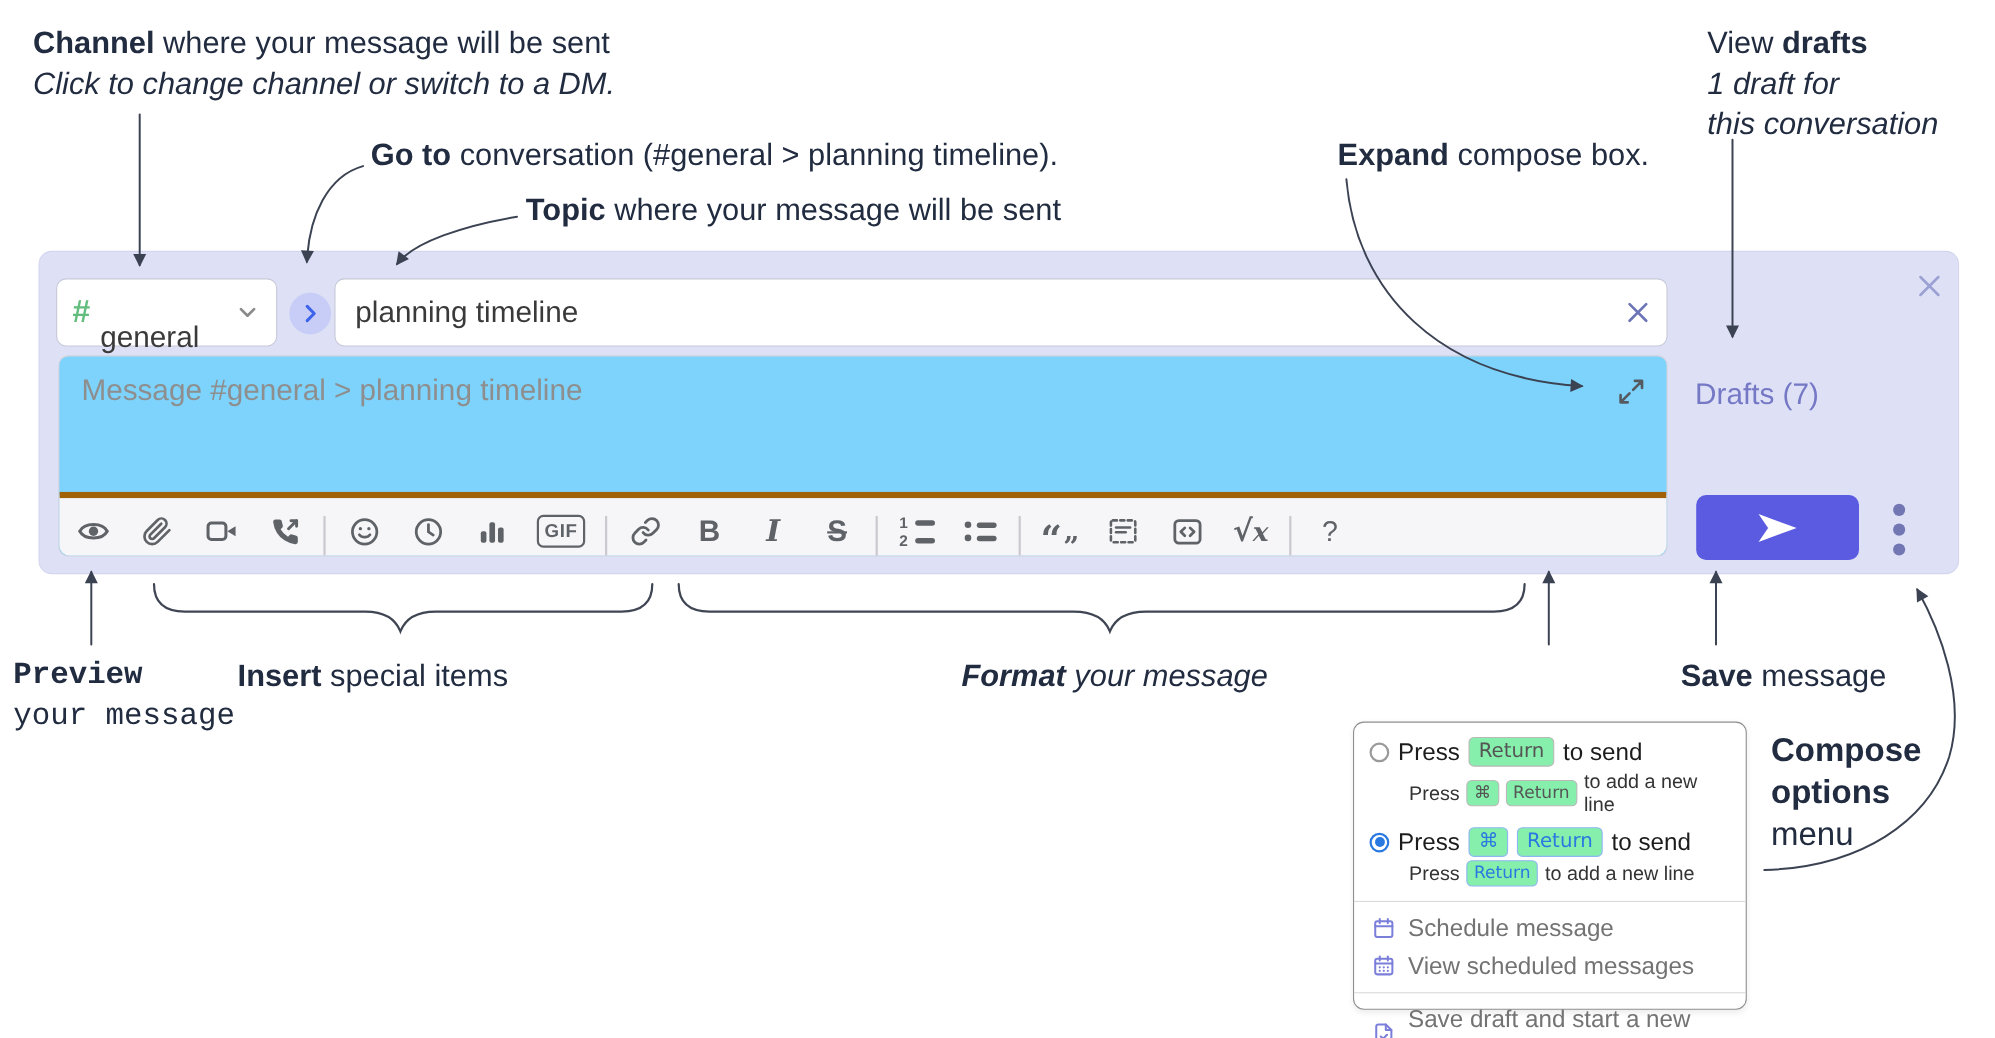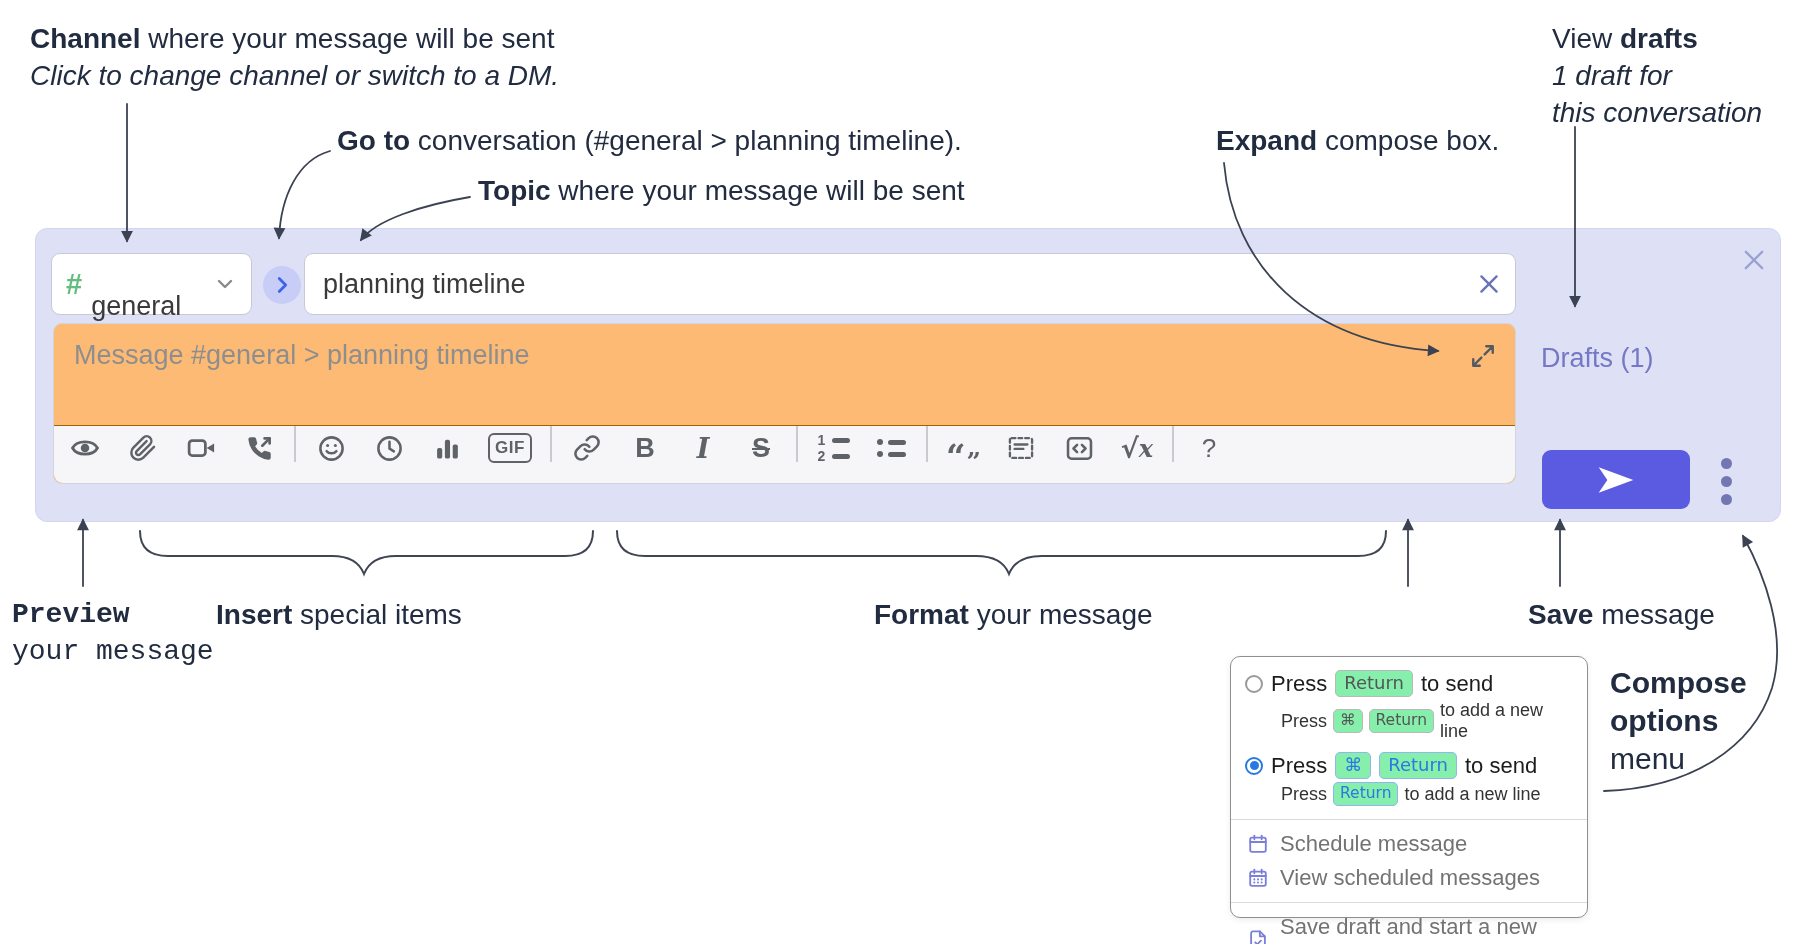--- a/index.html
+++ b/index.html
@@ -28,32 +28,32 @@
 
   #topic-input { position:absolute; left:268px; top:24px; width:1212px; height:62px;
                  background:#fff; border:1px solid #c7c9d8; border-radius:9px;
                  font-family:"Liberation Sans", sans-serif; font-size:27px; color:#3a3a3a;
                  padding:0 60px 0 18px; outline:none; }
   #topic-clear { position:absolute; left:1436px; top:38px; width:34px; height:34px; display:flex;
                  align-items:center; justify-content:center; color:#6b74b5; cursor:pointer; }
   #compose-close { position:absolute; left:1700px; top:13px; width:36px; height:36px; display:flex;
                    align-items:center; justify-content:center; color:#9ba1d2; cursor:pointer; }
 
-  #message-block { position:absolute; left:17px; top:94px; width:1463px; height:161px;
-                   background:#fdba74; border:1px solid #d4d4dd; border-radius:9px; }
+  #message-block { position:absolute; left:17px; top:94px; width:1463px; height:183px;
+                   background:#7dd3fc; border:1px solid #d4d4dd; border-radius:9px; }
   #message-input { display:block; width:100%; height:123px; border:none; outline:none; resize:none;
                    background:transparent; font-family:"Liberation Sans", sans-serif;
                    font-size:27px; color:#3a3a3a; padding:16px 52px 0 20px; }
   #message-input::placeholder { color:#8e8e8e; opacity:1; }
   #expand-btn { position:absolute; right:18px; top:18px; width:28px; height:28px; color:#555a60;
                 display:flex; align-items:center; justify-content:center; cursor:pointer; }
 
   #toolbar { position:absolute; left:0; bottom:0; width:100%; height:58px; background:#f6f6f8;
-             border-top:1px solid #a16207; border-radius:0 0 9px 9px;
-             display:flex; align-items:flex-start; padding-left:8px; }
+             border-top:6px solid #a16207; border-radius:0 0 9px 9px;
+             display:flex; align-items:flex-end; padding-left:8px; }
   .tb-btn { width:46px; height:44px; margin-right:12px; display:flex; align-items:center;
             justify-content:center; color:#5f6368; cursor:pointer; flex:none; position:relative; }
   .tb-btn.wide { width:56px; }
   .tb-div { width:2px; height:36px; background:#c9c9cf; margin-right:12px; flex:none; }
   .tb-text { font-size:27px; font-weight:700; color:#5f6368; }
   .tb-italic { font-family:"DejaVu Serif", serif; font-style:italic; font-size:27px; font-weight:700; }
   .tb-strike { text-decoration:line-through; }
   .gif-box { border:2.5px solid #5f6368; border-radius:6px; font-size:17px; font-weight:700;
              padding:3px 5px; letter-spacing:0.5px; }
   .q-big { font-family:"DejaVu Serif", serif; font-size:34px; font-weight:700; line-height:10px; position:relative; top:8px; }
@@ -281,21 +281,21 @@
           <span class="math-sqrt">√</span>
           <span class="math-x">x</span>
         </div>
         <div class="tb-div"></div>
         <div class="tb-btn">
           <span class="tb-text" style="font-weight:400; font-size:26px;">?</span>
         </div>
       </div>
     </div>
 
-    <a id="drafts-link">Drafts (1)</a>
+    <a id="drafts-link">Drafts (7)</a>
 
     <button id="send-button">
       <svg width="40" height="30" viewBox="0 0 34 26">
           <path d="M2 2 L32 13 L2 24 L9.5 13 Z" fill="#ffffff"></path>
         </svg>
     </button>
 
     <div id="ellipsis-btn">
       <span></span>
         <span></span>
@@ -305,21 +305,21 @@
 
   <div class="ann" style="left:12px; top:596px;font-family:Liberation Mono, monospace;">
     <div><b>Preview</b></div>
     <div>your message</div>
   </div>
 
   <div class="ann" style="left:216px; top:596px;">
     <b>Insert</b><span> special items</span>
   </div>
 
-  <div class="ann" style="left:874px; top:596px;">
+  <div class="ann" style="left:874px; top:596px;font-style:italic;">
     <b>Format</b><span> your message</span>
   </div>
 
 
   <div class="ann" style="left:1528px; top:596px;">
     <b>Save</b><span> message</span>
   </div>
 
   <div class="ann" style="left:1610px; top:664px; font-size:30px; line-height:38px;">
     <div><b>Compose</b></div>

